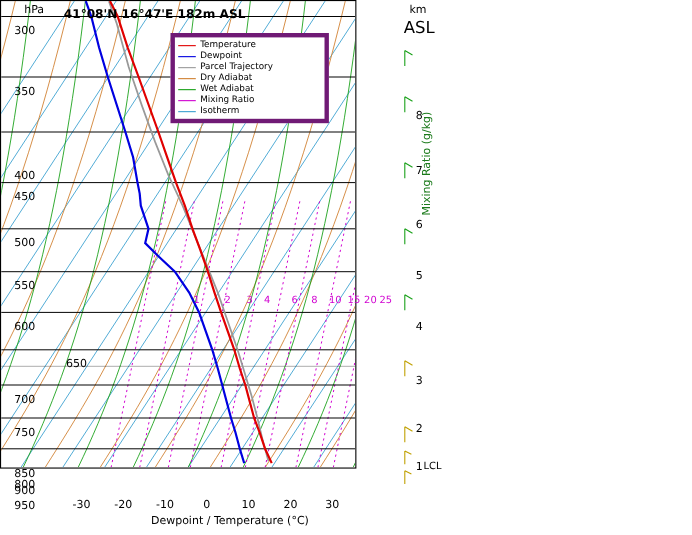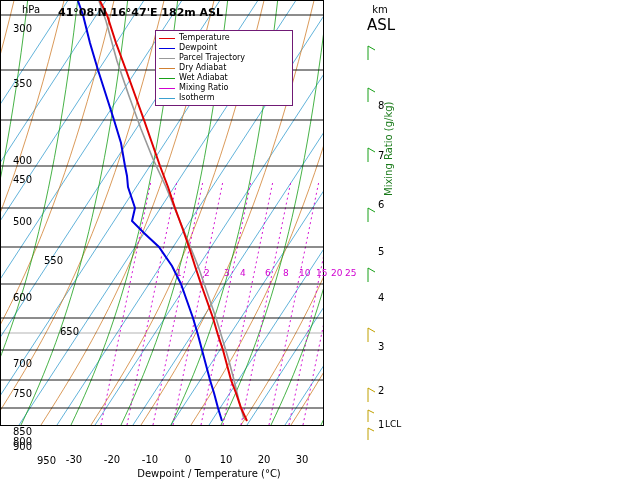--- a/index.html
+++ b/index.html
@@ -16,21 +16,21 @@
   #asl-label{left:367px;top:16px;font-size:15px;text-align:center;width:26px;}
 
   #plot{left:36px;top:28px;width:322px;height:424px;border:1px solid #000;background:#fff;overflow:hidden;}
   #plot svg{display:block;}
 
   .ytick{position:absolute;font-size:10px;text-align:right;width:32px;left:0px;}
   .xtick{position:absolute;font-size:10px;text-align:center;width:30px;}
   #xaxis-title{left:48px;top:468px;width:322px;text-align:center;font-size:10px;}
 
   
-  #legend{left:155px;top:30px;width:130px;border:1px solid #701a75;background:#fff;padding:2px 3px;}
+  #legend{left:155px;top:30px;width:130px;border:4px solid #701a75;background:#fff;padding:2px 3px;}
   #legend div{display:flex;align-items:center;height:10px;font-size:8px;line-height:10px;}
   #legend i{display:inline-block;width:16px;height:0;border-top:1.5px solid #000;margin-right:4px;}
 
   
   .kmtick{position:absolute;font-size:10px;}
   #mixing-label{left:383px;top:196px;font-size:10px;color:#1a7a1a;
     transform:rotate(-90deg);transform-origin:left top;white-space:nowrap;}
 
   
   #rightcol{left:420px;top:0;width:209px;height:486px;}
@@ -136,29 +136,29 @@
           <polyline fill="none" stroke="#0000e0" stroke-width="2" points="221,420 217,407 213,392 209,379 205,364 201,349 197,334 192,317 186,300 180,283 171,265 158,246 143,232 131,220 134,207 130,195 127,186 126,175 124,165 120,142 113,119 105,94 97,69 89,42 82,14 77,0"></polyline>
         </g>
       </svg>
     </div>
 
     <div class="ytick" style="top:23px;">300</div>
     <div class="ytick" style="top:78px;">350</div>
     <div class="ytick" style="top:128px;margin-top:27px;">400</div>
     <div class="ytick" style="top:174px;">450</div>
     <div class="ytick" style="top:216px;">500</div>
-    <div class="ytick" style="top:255px;padding-left:31px;">550</div>
+    <div class="ytick" style="top:255px;">550</div>
     <div class="ytick" style="top:292px;">600</div>
     <div class="ytick" style="top:326px;margin-left:47px;">650</div>
     <div class="ytick" style="top:358px;">700</div>
     <div class="ytick" style="top:388px;">750</div>
     <div class="ytick" style="top:416px;margin-top:20px;">800</div>
     <div class="ytick" style="top:426px;">850</div>
     <div class="ytick" style="top:441px;">900</div>
-    <div class="ytick" style="top:455px;padding-left:24px;">950</div>
+    <div class="ytick" style="top:455px;">950</div>
 
     <div class="xtick" style="left:21px;top:454px;margin-top:36px;">-40</div>
     <div class="xtick" style="left:59px;top:454px;">-30</div>
     <div class="xtick" style="left:97px;top:454px;">-20</div>
     <div class="xtick" style="left:135px;top:454px;">-10</div>
     <div class="xtick" style="left:173px;top:454px;">0</div>
     <div class="xtick" style="left:211px;top:454px;">10</div>
     <div class="xtick" style="left:249px;top:454px;">20</div>
     <div class="xtick" style="left:287px;top:454px;">30</div>
 

